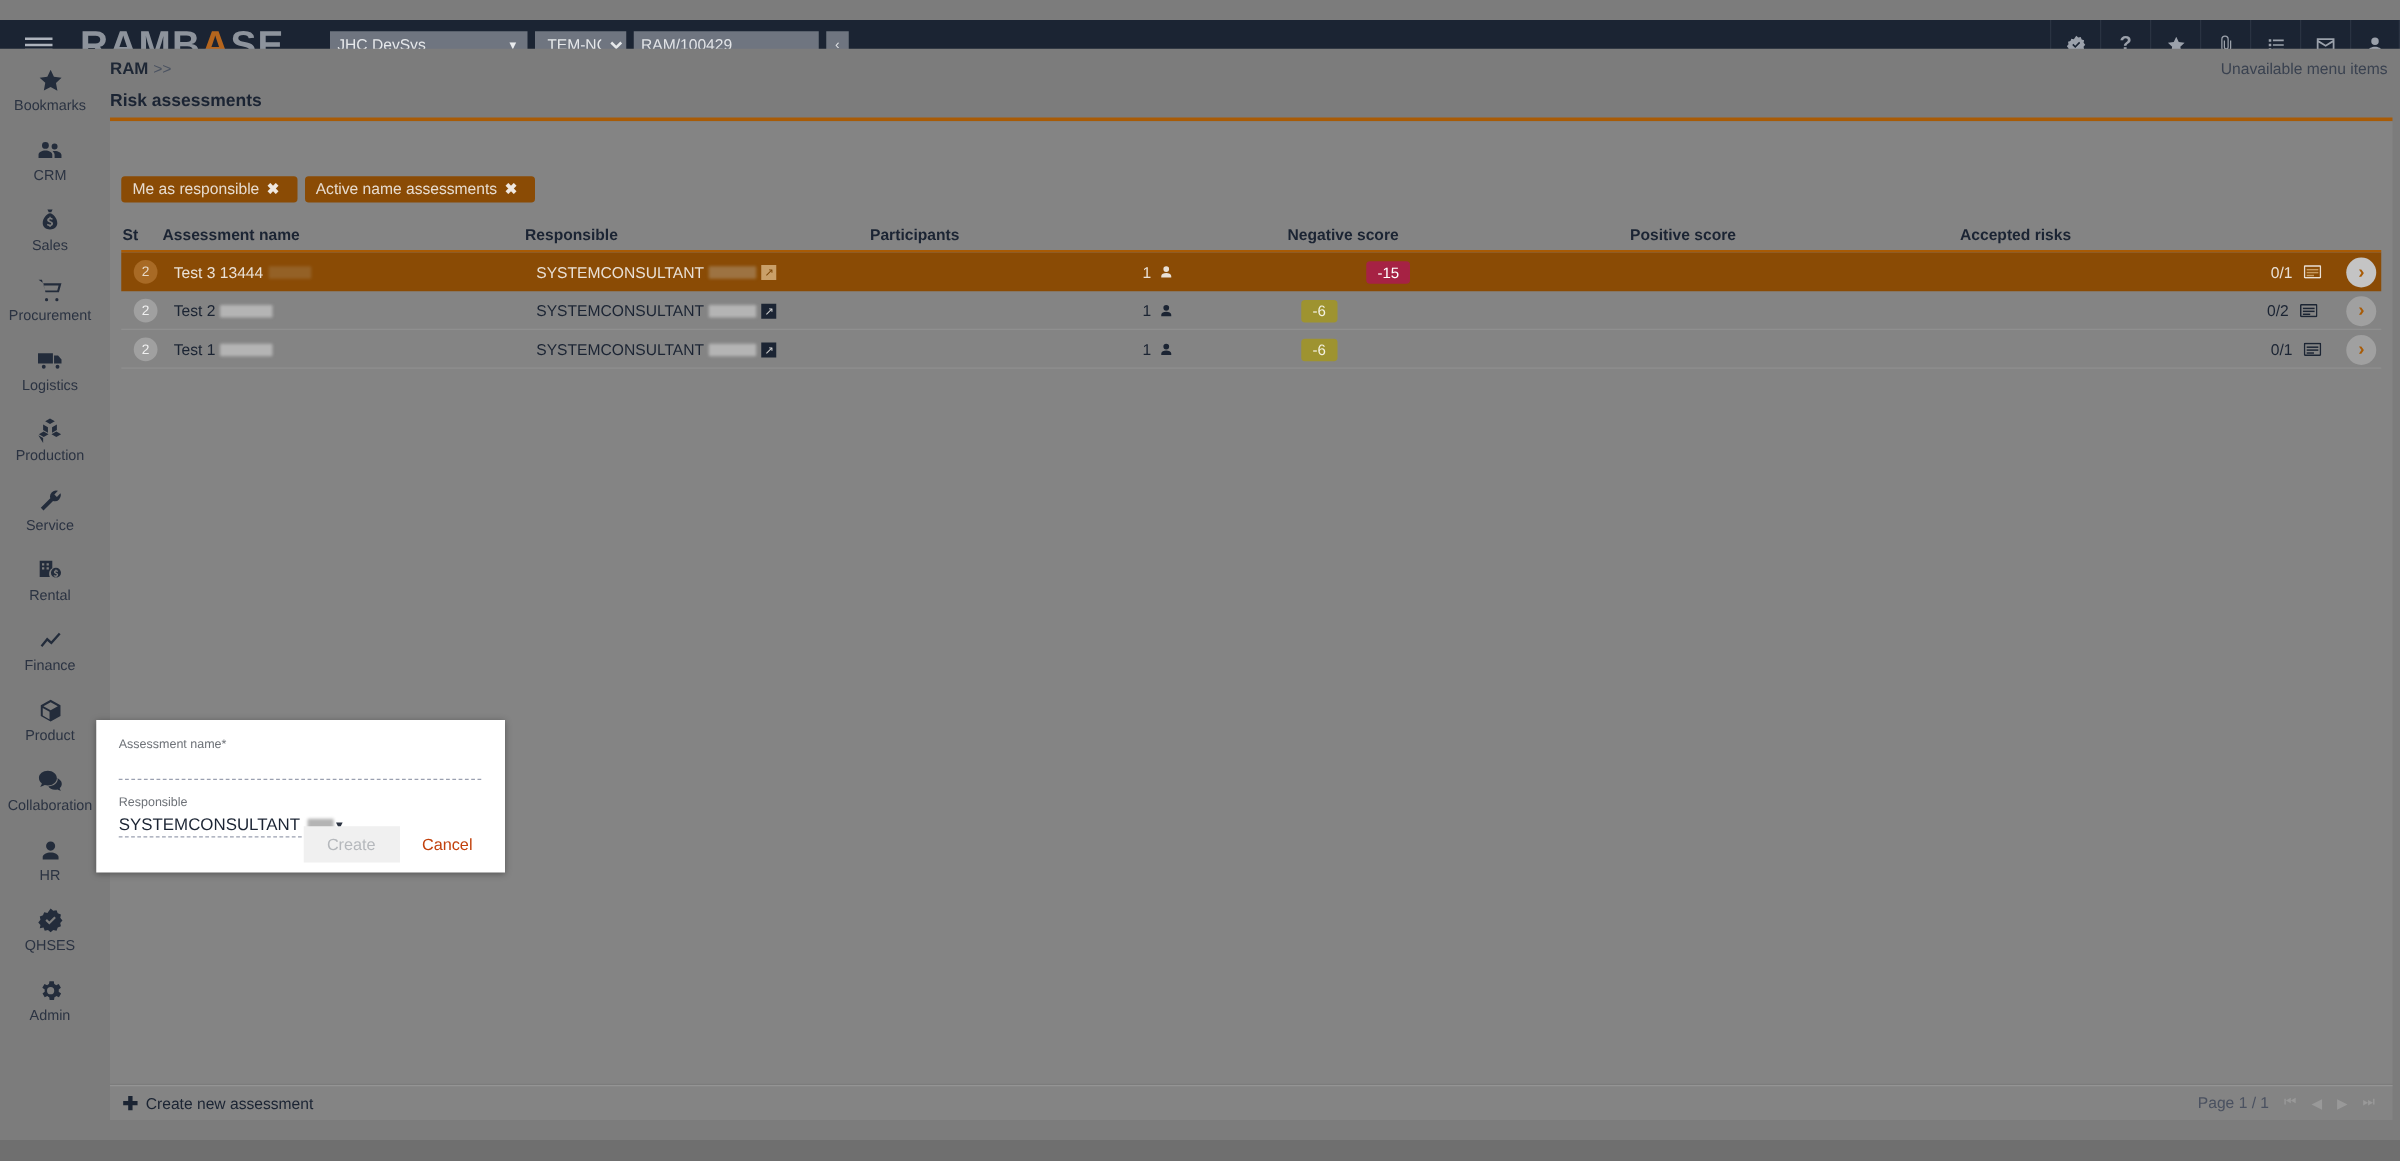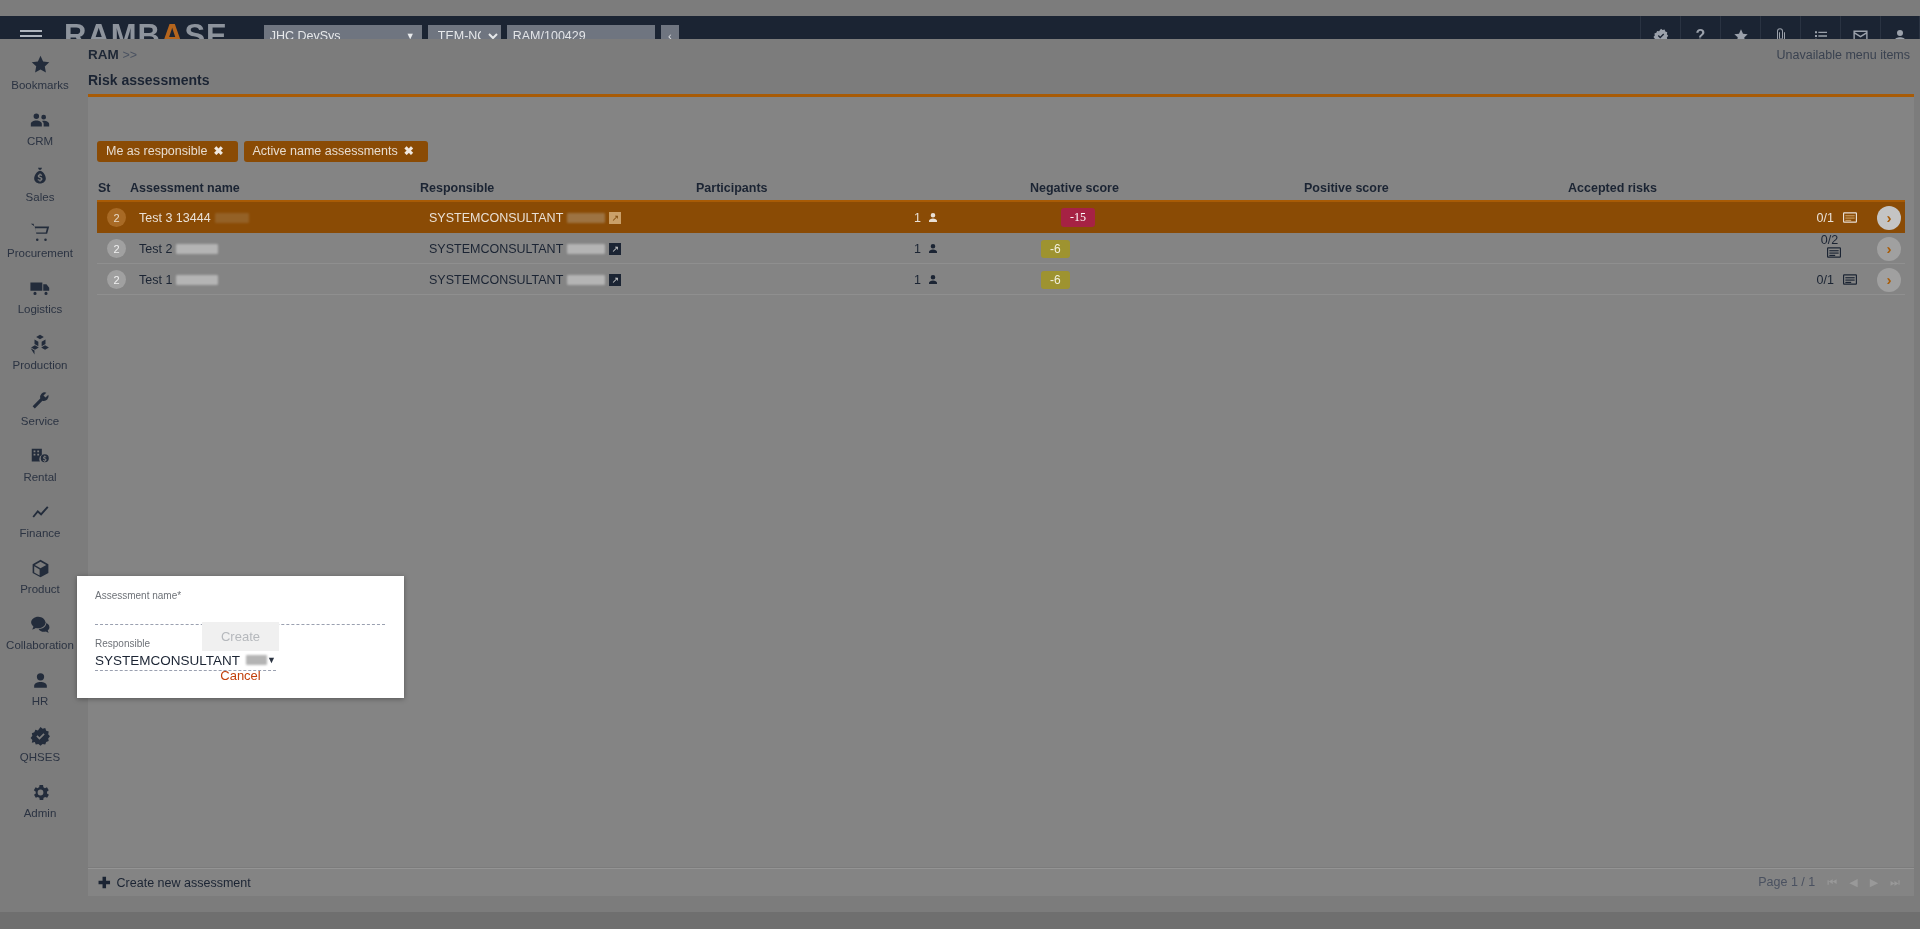--- a/index.html
+++ b/index.html
@@ -217,21 +217,21 @@
     caret-color: #1b2433;
   }
   #resp-row {
     width: 181px; display: flex; align-items: center;
     border-bottom: 1px dashed #9aa0b0; padding-bottom: 2px;
   }
   #resp-value { font-size: 13.5px; color: #1b2433; white-space: nowrap; }
   #resp-caret { margin-left: auto; font-size: 9px; color: #2c3442; }
   #modal-actions {
     position: absolute; left: 18px; bottom: 8px; width: 291px;
-    display: flex; justify-content: flex-end; align-items: center; gap: 10px; flex-direction: column;
+    display: flex; justify-content: flex-end; align-items: center; gap: 10px;
   }
   #btn-create {
     background: #f0f0f0; color: #b5b8bc; border: none;
     font-size: 13px; padding: 7px 19px; cursor: default;
     font-family: "Liberation Sans", sans-serif;
   }
   #btn-cancel {
     background: transparent; color: #c2410c; border: none;
     font-size: 13px; padding: 7px 8px; cursor: pointer;
     font-family: Liberation Sans, sans-serif;
@@ -470,21 +470,21 @@
             <span>SYSTEMCONSULTANT</span>
             <span class="redact" style="width:38px;"></span>
             <span class="extlink">↗</span>
           </div>
           <div class="cell" style="left:796px;height:31px;width:28px;justify-content:flex-end;">1</div>
           <div class="cell" style="left:830px;height:31px;">
             <svg width="12" height="13" viewBox="0 0 24 24" style="fill:currentColor">
               <path d="M12 12a4.6 4.6 0 100-9.2A4.6 4.6 0 0012 12zm0 1.8c-4 0-8 2-8 4.6V21h16v-2.6c0-2.6-4-4.6-8-4.6z"></path>
             </svg>
           </div>
-          <div class="cell" style="left:964px;height:31px;font-family:Liberation Serif, serif;">
+          <div class="cell" style="left:996px;height:31px;">
             <span class="score neg-high">-15</span>
           </div>
           <div class="cell" style="left:1216px;height:31px;"></div>
           <div class="cell" style="right:48px;height:31px;">
             <span>0/1</span>
             <span class="docicon">
               <svg width="14" height="11" viewBox="0 0 24 18">
                 <rect x="1" y="1" width="22" height="16" rx="1" fill="none" stroke="currentColor" stroke-width="2"></rect>
                 <rect x="4" y="5" width="16" height="2"></rect>
                 <rect x="4" y="9" width="16" height="2"></rect>
@@ -512,21 +512,21 @@
           <div class="cell" style="left:796px;height:31px;width:28px;justify-content:flex-end;">1</div>
           <div class="cell" style="left:830px;height:31px;">
             <svg width="12" height="13" viewBox="0 0 24 24" style="fill:currentColor">
               <path d="M12 12a4.6 4.6 0 100-9.2A4.6 4.6 0 0012 12zm0 1.8c-4 0-8 2-8 4.6V21h16v-2.6c0-2.6-4-4.6-8-4.6z"></path>
             </svg>
           </div>
           <div class="cell" style="left:944px;height:31px;">
             <span class="score neg-mid">-6</span>
           </div>
           <div class="cell" style="left:1216px;height:31px;"></div>
-          <div class="cell" style="right:64px;height:31px;flex-direction:column;">
+          <div class="cell" style="right:51px;height:31px;">
             <span>0/2</span>
             <span class="docicon">
               <svg width="14" height="11" viewBox="0 0 24 18">
                 <rect x="1" y="1" width="22" height="16" rx="1" fill="none" stroke="currentColor" stroke-width="2"></rect>
                 <rect x="4" y="5" width="16" height="2"></rect>
                 <rect x="4" y="9" width="16" height="2"></rect>
                 <rect x="4" y="13" width="10" height="2"></rect>
               </svg>
             </span>
           </div>

